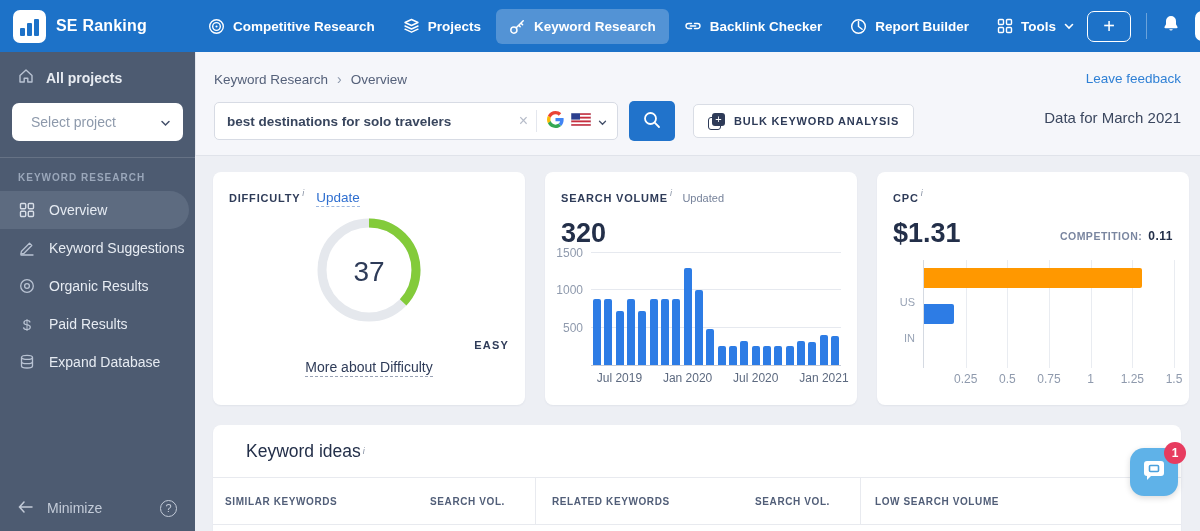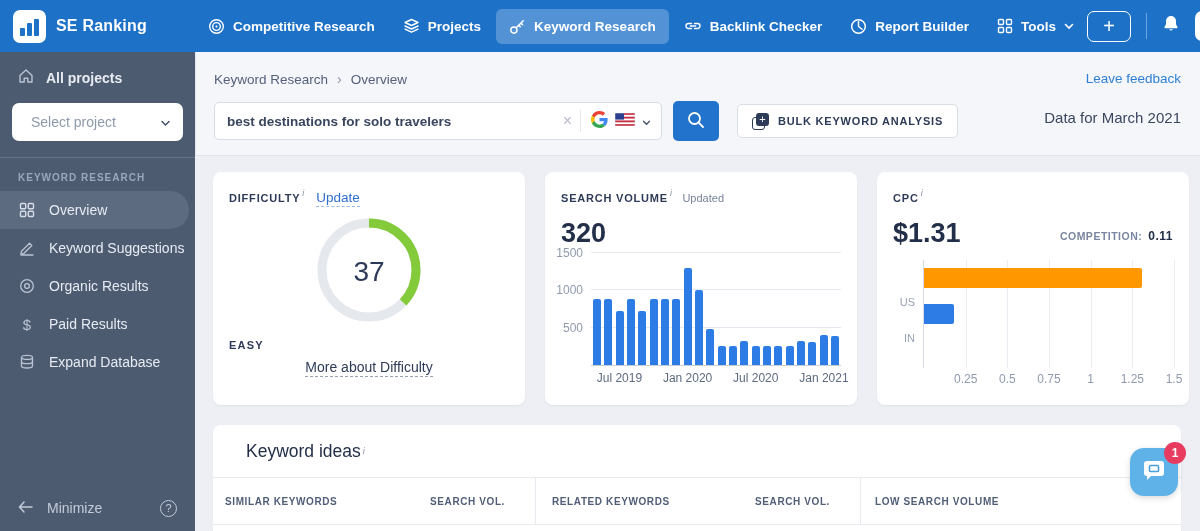--- a/index.html
+++ b/index.html
@@ -50,21 +50,21 @@
 
   
   .content { position:absolute; left:195px; top:52px; width:1005px; height:479px; background:#edeff4; }
   .content-header { position:relative; height:104px; background:#f5f6fa; border-bottom:1px solid #e0e3ea;
                     border-left:1px solid #e4e7ee; }
   .breadcrumb { position:absolute; top:19px; left:18px; font-size:13.5px; color:#55617a; display:flex;
                 gap:9px; align-items:center; }
   .breadcrumb .sep { color:#8b97ab; font-size:14px; }
   .crumb { cursor:pointer; }
   .search-row { position:absolute; top:49px; left:18px; display:flex; align-items:center; }
-  .search-box { width:448px; height:38px; background:#fff; border:1px solid #d7dbe4; border-radius:5px;
+  .search-box { width:404px; height:38px; background:#fff; border:1px solid #d7dbe4; border-radius:5px;
                 display:flex; align-items:center; padding:0 10px 0 12px; }
   .search-box input { flex:1; border:none; outline:none; font-size:13.5px; font-weight:600; color:#39465e;
                 font-family:"Liberation Sans",sans-serif; background:transparent; }
   .clear-btn { color:#b6bcc9; font-size:16px; cursor:pointer; padding:0 8px; }
   .se-divider { width:1px; height:22px; background:#e4e7ee; margin-right:10px; }
   .engine { display:flex; align-items:center; gap:7px; cursor:pointer; }
   .search-btn { width:46px; height:40px; background:#2173cb; border:none; border-radius:5px; margin-left:11px;
                 display:flex; align-items:center; justify-content:center; cursor:pointer; }
   .bulk-btn { height:34px; margin-left:18px; background:#fff; border:1px solid #d9dde5; border-radius:5px;
               display:flex; align-items:center; gap:9px; padding:0 14px; cursor:pointer; }
@@ -85,21 +85,21 @@
   .card-title { font-size:11px; font-weight:bold; letter-spacing:.8px; color:#2e3b58; }
   sup.info { font-size:9px; color:#8a94a6; font-style:italic; margin-left:2px; cursor:pointer; }
   .muted { color:#77839b; font-weight:400; letter-spacing:0; }
 
   
   .update-link { font-size:13.5px; font-weight:400; letter-spacing:0; color:#2f6fd0; margin-left:12px;
                  border-bottom:1px dashed #9db8e0; cursor:pointer; padding-bottom:1px; }
   .gauge-wrap { position:relative; width:112px; margin:8px auto 0 auto; }
   .gauge-value { position:absolute; inset:0; display:flex; align-items:center; justify-content:center;
                  font-size:28px; color:#2e3b58; }
-  .easy-label { text-align:left; font-size:11px; font-weight:bold; letter-spacing:1.2px; color:#2e3b58;
+  .easy-label { text-align:right; font-size:11px; font-weight:bold; letter-spacing:1.2px; color:#2e3b58;
                 margin-top:9px; }
   .more-link { text-align:center; margin-top:7px; }
   .more-link span { font-size:14px; color:#2e3b58; border-bottom:1px dashed #9aa3b5; cursor:pointer;
                 padding-bottom:1px; }
 
   
   .big-value { font-size:27px; color:#232f49; font-weight:600; margin-top:12px; }
   .sv-chart { position:absolute; left:16px; top:82px; width:280px; }
   .sv-plot { position:relative; margin-left:30px; width:250px; height:112px;
              border-bottom:1px solid #c7ccd6; }

